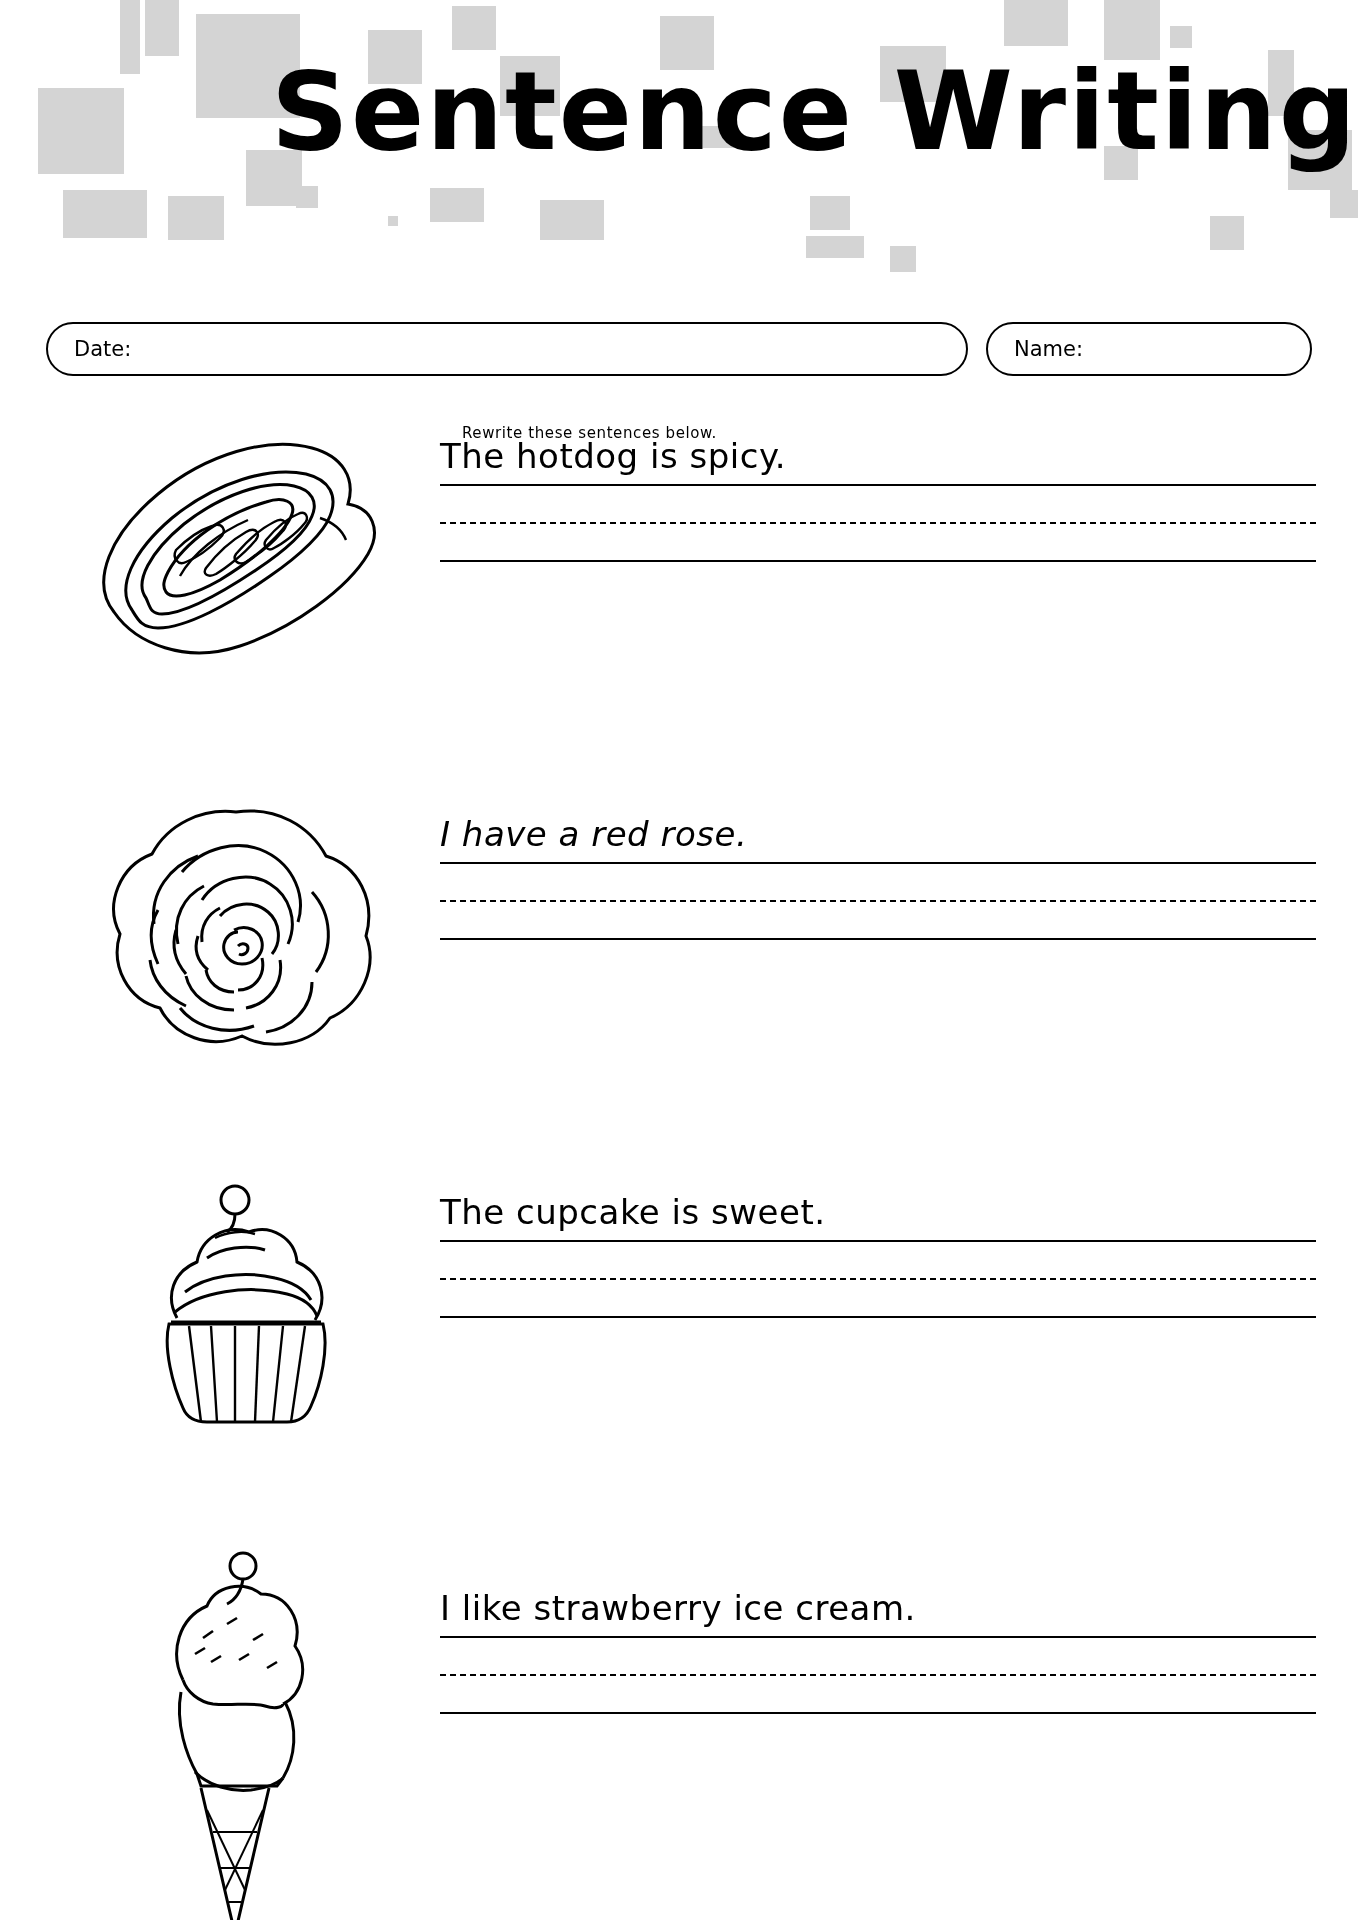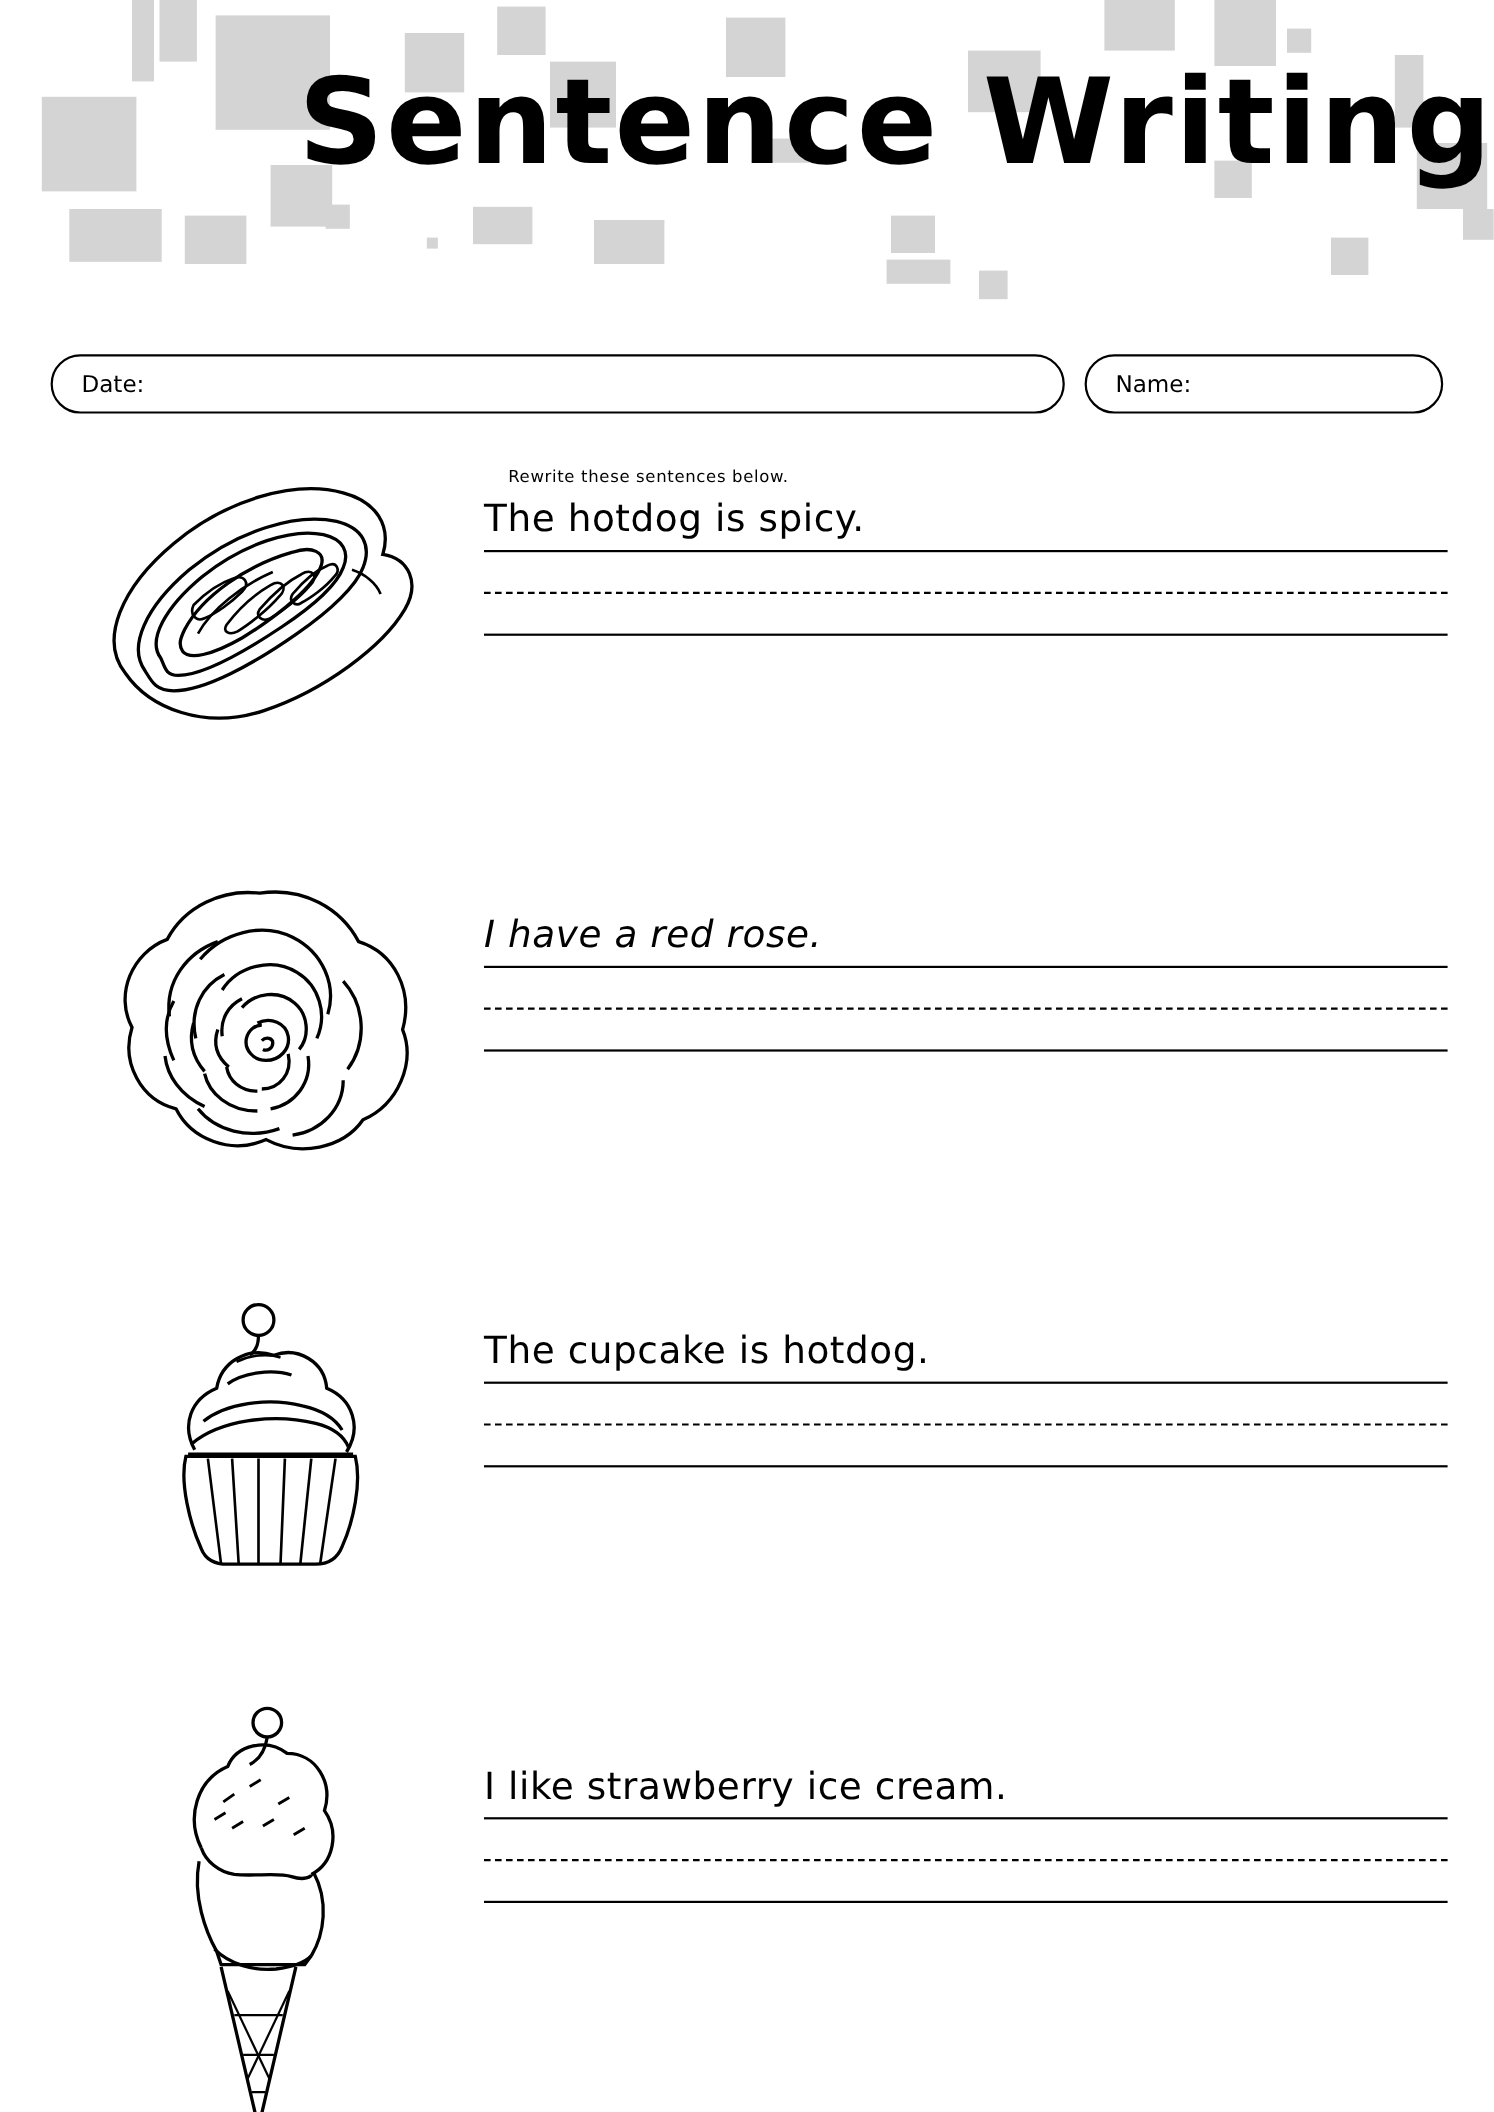--- a/index.html
+++ b/index.html
@@ -101,21 +101,20 @@
     display: flex;
     align-items: flex-start;
     justify-content: center;
   }
   .art svg { display: block; }
 
   .writing {
     position: absolute;
     left: 440px;
     right: 42px;
-    margin-top: 16px;
   }
   .sentence {
     font-size: 34px;
     letter-spacing: .5px;
     white-space: nowrap;
     margin-bottom: 8px;
   }
   .lines { position: relative; height: 84px; }
   .lines .solid {
     position: absolute;
@@ -277,21 +276,21 @@
         <path d="M96 154 L102 250" stroke-width="2.4"></path>
         <path d="M120 154 L120 250" stroke-width="2.4"></path>
         <path d="M144 154 L140 250" stroke-width="2.4"></path>
         <path d="M168 154 L158 250" stroke-width="2.4"></path>
         <path d="M190 154 L176 250" stroke-width="2.4"></path>
         <path d="M92 86 C106 76 132 72 150 78"></path>
         <path d="M100 66 C112 60 128 58 140 62" stroke-width="2.4"></path>
       </svg>
     </div>
     <div class="writing">
-      <div class="sentence">The cupcake is hotdog.</div>
+      <div class="sentence">The cupcake is sweet.</div>
       <div class="lines">
         <div class="solid l1"></div>
         <div class="dashed l2"></div>
         <div class="solid l3"></div>
       </div>
     </div>
   </div>
 
   <div class="row row-3">
     <div class="art">

